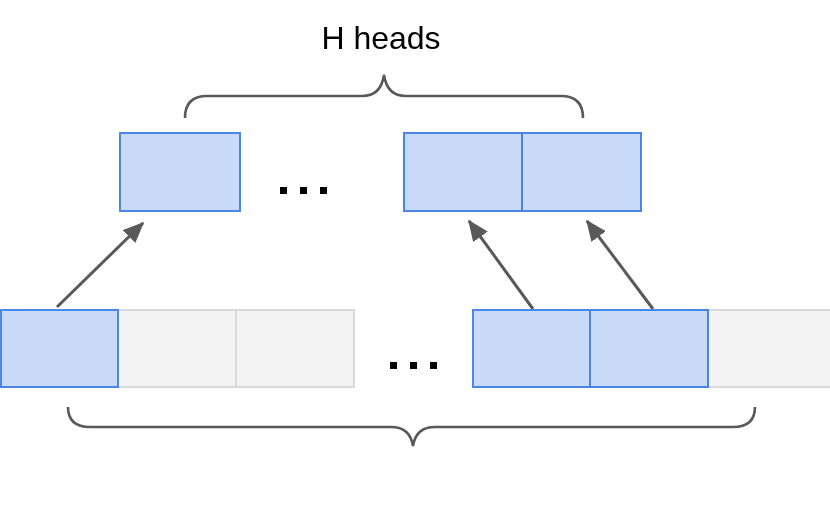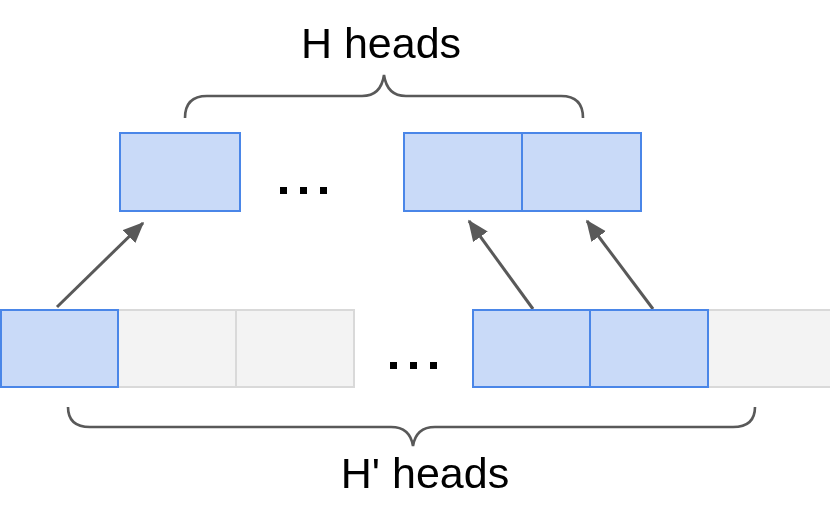--- a/index.html
+++ b/index.html
@@ -11,21 +11,21 @@
   .canvas {
     position: relative;
     width: 830px;
     height: 527px;
     overflow: hidden;
     background: var(--background, #ffffff);
   }
   .label {
     position: absolute;
     color: var(--label-text, #000);
-    font-size: 43px;
+    font-size: 32px;
     line-height: 1;
     white-space: nowrap;
     transform: translateX(-50%);
   }
   .label.top    { left: 381px; top: 22px; }
   .label.bottom { left: 425px; top: 452px; }
 
   .box {
     position: absolute;
     box-sizing: border-box;
@@ -76,21 +76,20 @@
     fill: none;
     stroke: var(--stroke-gray, #595959);
   }
 </style>
 </head>
 <body>
 
 <div class="canvas">
 
   <div class="label top">H heads</div>
-  <div class="label bottom">H' heads</div>
 
   <svg class="overlay" viewBox="0 0 830 527" aria-hidden="true">
     <defs>
       <marker id="arrowhead" markerWidth="8" markerHeight="7" refX="6.5" refY="3" orient="auto" markerUnits="strokeWidth">
         <path d="M0,0 L7,3 L0,6 Z" style="fill: var(--stroke-gray, #595959);"></path>
       </marker>
     </defs>
 
     <path class="stroke-line" stroke-width="2.6" d="M 185 118 Q 185 96 207 96 L 362 96 Q 381 96 384 75 Q 387 96 406 96 L 561 96 Q 583 96 583 118"></path>
 

